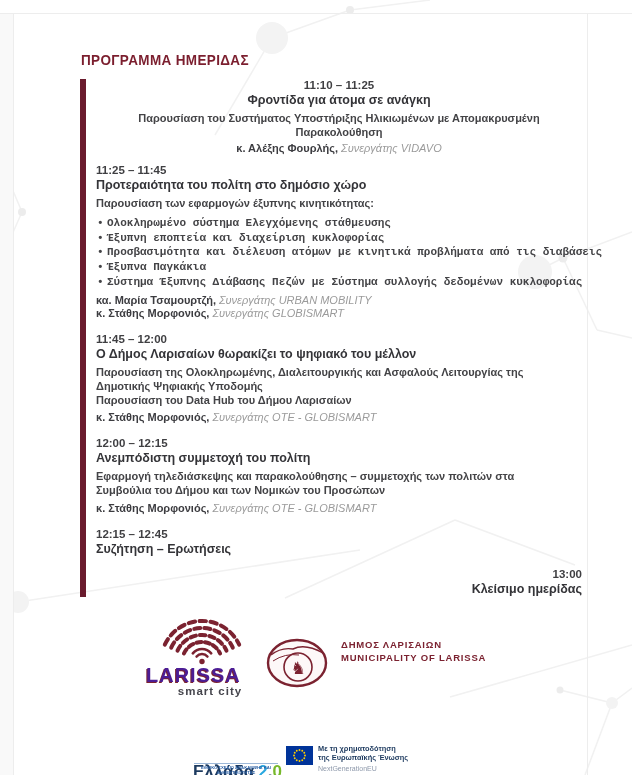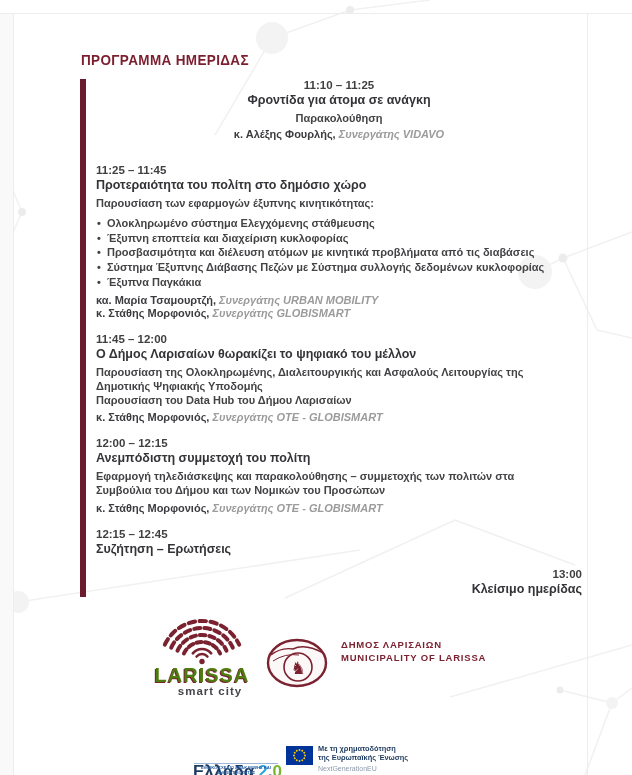--- a/index.html
+++ b/index.html
@@ -18,31 +18,31 @@
     position:absolute;left:81px;top:51px;font-size:15px;font-weight:800;color:#7b1e2e;
     letter-spacing:.4px;white-space:nowrap;transform:scaleX(.9);transform-origin:left top;
   }
   .timeline-bar{position:absolute;left:80px;top:79px;width:6px;height:518px;background:#6a1b2d;}
   
   .session{position:absolute;left:96px;width:486px;}
   .s-time{font-size:11.5px;font-weight:700;color:#3f3f42;line-height:14px;white-space:nowrap;}
   .s-title{font-size:12.5px;font-weight:700;color:#343438;line-height:15px;white-space:nowrap;margin-top:1px;}
   .s-desc{margin-top:4px;}
   .s-line{font-size:11px;font-weight:600;color:#434346;line-height:13.8px;white-space:nowrap;}
-  .s-bullets{margin-top:5px;}
+  .s-bullets{margin-top:5px;font-family:Liberation Mono, monospace;}
   .s-bullet{position:relative;padding-left:11px;font-size:11px;font-weight:600;color:#434346;line-height:14.8px;white-space:nowrap;}
   .s-bullet::before{content:"•";position:absolute;left:1px;top:0;color:#434346;}
   .s-speakers{margin-top:4px;}
   .speaker{font-size:11px;line-height:13.2px;white-space:nowrap;}
   .spk-name{font-weight:700;color:#3c3c40;}
-  .spk-role{font-weight:700;font-style:italic;color:#9b9b9b;margin-left:3px;}
+  .spk-role{font-weight:400;font-style:italic;color:#9b9b9b;margin-left:3px;}
   
   .larissa-name{
-    position:absolute;left:146px;top:664px;width:112px;text-align:center;
-    font-size:20px;font-weight:700;letter-spacing:1px;color:#4d7c0f;
+    position:absolute;left:146px;top:664px;width:112px;text-align:left;
+    font-size:20px;font-weight:700;letter-spacing:1px;color:#4c1d95;
     text-shadow:-1px 1px 0 #7b2230;white-space:nowrap;
   }
   .larissa-tag{
     position:absolute;left:154px;top:685px;width:112px;text-align:center;
     font-size:11.5px;font-weight:600;letter-spacing:1px;color:#46464d;white-space:nowrap;
   }
   .muni-text{position:absolute;left:341px;top:639px;}
   .muni-line{font-size:9.5px;font-weight:700;color:#7b2230;letter-spacing:.8px;line-height:12.5px;white-space:nowrap;}
   .gr-brand{position:absolute;left:193px;top:762px;font-size:17px;font-weight:700;color:#1d3a5f;white-space:nowrap;}
   .gr-two{color:#29a8e0;margin-left:4px;}
@@ -102,41 +102,42 @@
   <div class="edge" style="left:587px;top:13px;width:1px;height:762px;"></div>
 
   <div class="doc-title">ΠΡΟΓΡΑΜΜΑ ΗΜΕΡΙΔΑΣ</div>
 
   <div class="timeline-bar"></div>
 
   <div class="session" style="top:78px;text-align:center;">
     <div class="s-time">11:10 – 11:25</div>
     <div class="s-title">Φροντίδα για άτομα σε ανάγκη</div>
     <div class="s-desc">
+      <div class="s-line">Παρουσίαση του Συστήματος Υποστήριξης Ηλικιωμένων με Απομακρυσμένη</div>
       <div class="s-line">Παρακολούθηση</div>
     </div>
     <div class="s-speakers" style="margin-top:2px;">
       <div class="speaker">
         <span class="spk-name">κ. Αλέξης Φουρλής,</span><span class="spk-role">Συνεργάτης VIDAVO</span>
       </div>
     </div>
   </div>
 
   <div class="session" style="top:163px;">
     <div class="s-time">11:25 – 11:45</div>
     <div class="s-title">Προτεραιότητα του πολίτη στο δημόσιο χώρο</div>
     <div class="s-desc">
       <div class="s-line">Παρουσίαση των εφαρμογών έξυπνης κινητικότητας:</div>
     </div>
     <div class="s-bullets">
       <div class="s-bullet">Ολοκληρωμένο σύστημα Ελεγχόμενης στάθμευσης</div>
       <div class="s-bullet">Έξυπνη εποπτεία και διαχείριση κυκλοφορίας</div>
       <div class="s-bullet">Προσβασιμότητα και διέλευση ατόμων με κινητικά προβλήματα από τις διαβάσεις</div>
+      <div class="s-bullet">Έξυπνα Παγκάκια</div>
       <div class="s-bullet">Σύστημα Έξυπνης Διάβασης Πεζών με Σύστημα συλλογής δεδομένων κυκλοφορίας</div>
-      <div class="s-bullet">Έξυπνα Παγκάκια</div>
     </div>
     <div class="s-speakers">
       <div class="speaker">
         <span class="spk-name">κα. Μαρία Τσαμουρτζή,</span><span class="spk-role">Συνεργάτης URBAN MOBILITY</span>
       </div>
       <div class="speaker">
         <span class="spk-name">κ. Στάθης Μορφονιός,</span><span class="spk-role">Συνεργάτης GLOBISMART</span>
       </div>
     </div>
   </div>

